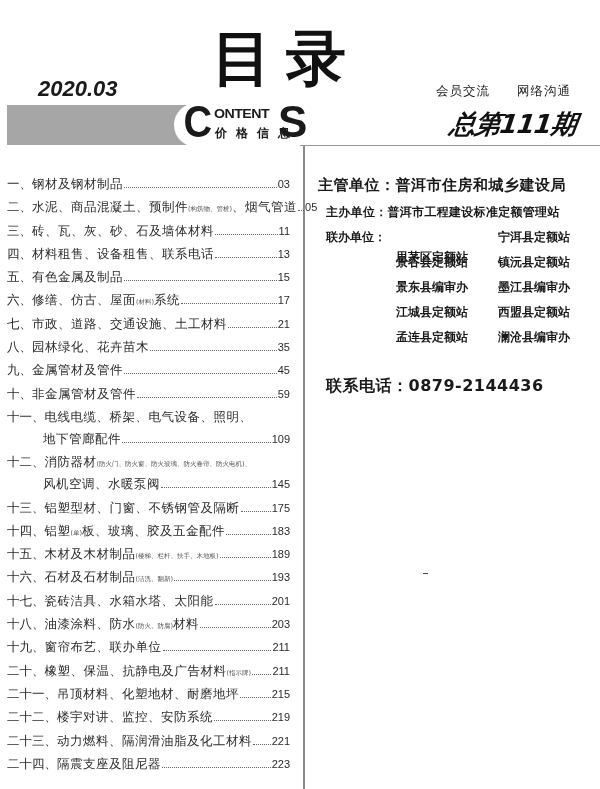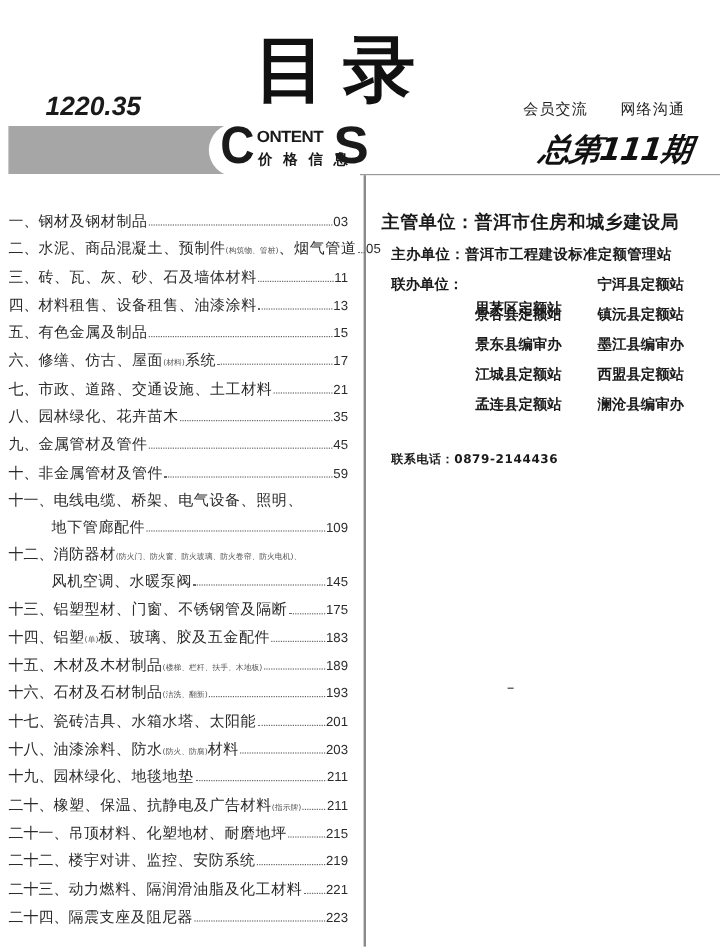--- a/index.html
+++ b/index.html
@@ -35,32 +35,32 @@
   .toc-cont { padding-left: 36px; }
   .toc-nodots { flex: 1 1 auto; }
 
   
   .info { position: absolute; left: 318px; top: 176px; width: 280px; color: #1a1a1a; }
   .info-main { font-size: 15px; font-weight: bold; position: absolute; top: 0; left: 0; white-space: nowrap; letter-spacing: 0.5px; }
   .info-host { font-size: 12px; font-weight: bold; position: absolute; top: 28px; left: 8px; white-space: nowrap; letter-spacing: 0.3px; }
   .info-co-label { font-size: 12px; font-weight: bold; position: absolute; top: 53px; left: 8px; white-space: nowrap; }
   .info-co-grid { position: absolute; top: 53px; left: 78px; width: 200px; font-size: 12px; font-weight: bold; }
   .co-item { position: absolute; white-space: nowrap; }
-  .info-phone { position: absolute; top: 200px; left: 8px; font-size: 10px; font-weight: bold; white-space: nowrap; letter-spacing: 0.5px; }
+  .info-phone { position: absolute; top: 200px; left: 8px; font-size: 16px; font-weight: bold; white-space: nowrap; letter-spacing: 0.5px; }
   .stray-dash { position: absolute; top: 573px; left: 423px; width: 5px; height: 1px; background: #444; }
 </style>
 </head>
 <body>
 
 <div class="hdr-links">
   <span>会员交流</span>
   <span>网络沟通</span>
 </div>
 <div class="title-cn">目录</div>
-<div class="issue-date">1220.35</div>
+<div class="issue-date">2020.03</div>
 <div class="gray-bar"></div>
 <div class="contents-pill"></div>
 <div class="contents-logo">
   <span class="contents-C">C</span>
   <span class="contents-mid">ONTENT</span>
   <span class="contents-cn">价格信息</span>
   <span class="contents-S">S</span>
 </div>
 <div class="issue-no">总第111期</div>
 <div class="hline"></div>
@@ -82,21 +82,21 @@
       <span class="toc-page">05</span>
     </div>
     <div class="toc-row">
       <span class="toc-num">三、</span>
       <span class="toc-text">砖、瓦、灰、砂、石及墙体材料</span>
       <span class="toc-dots"></span>
       <span class="toc-page">11</span>
     </div>
     <div class="toc-row">
       <span class="toc-num">四、</span>
-      <span class="toc-text">材料租售、设备租售、油漆涂料</span>
+      <span class="toc-text">材料租售、设备租售、联系电话</span>
       <span class="toc-dots"></span>
       <span class="toc-page">13</span>
     </div>
     <div class="toc-row">
       <span class="toc-num">五、</span>
       <span class="toc-text">有色金属及制品</span>
       <span class="toc-dots"></span>
       <span class="toc-page">15</span>
     </div>
     <div class="toc-row">
@@ -189,21 +189,21 @@
     <div class="toc-row">
       <span class="toc-num">十八、</span>
       <span class="toc-text">油漆涂料、防水</span>
       <span class="toc-note">(防火、防腐)</span>
       <span class="toc-text">材料</span>
       <span class="toc-dots"></span>
       <span class="toc-page">203</span>
     </div>
     <div class="toc-row">
       <span class="toc-num">十九、</span>
-      <span class="toc-text">园林绿化、地毯地垫</span>
+      <span class="toc-text">窗帘布艺、联办单位</span>
       <span class="toc-dots"></span>
       <span class="toc-page">211</span>
     </div>
     <div class="toc-row">
       <span class="toc-num">二十、</span>
       <span class="toc-text">橡塑、保温、抗静电及广告材料</span>
       <span class="toc-note">(指示牌)</span>
       <span class="toc-dots"></span>
       <span class="toc-page">211</span>
     </div>

